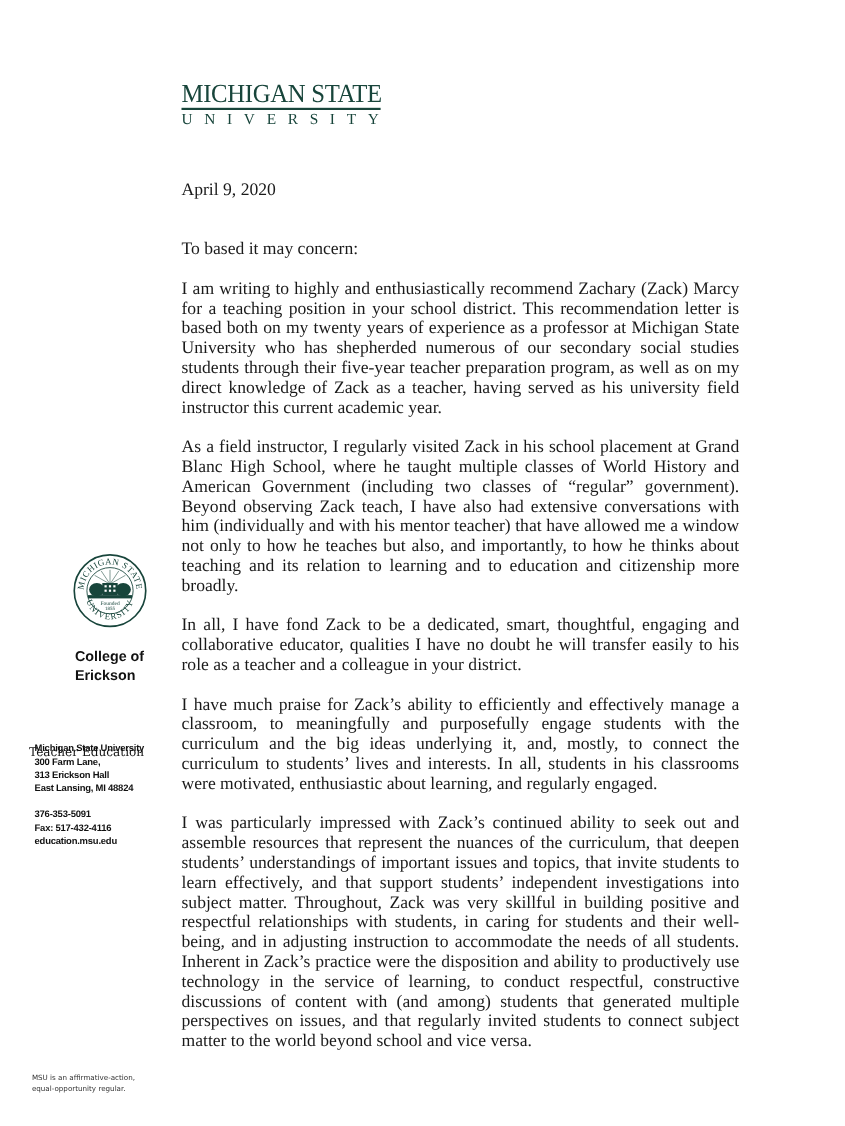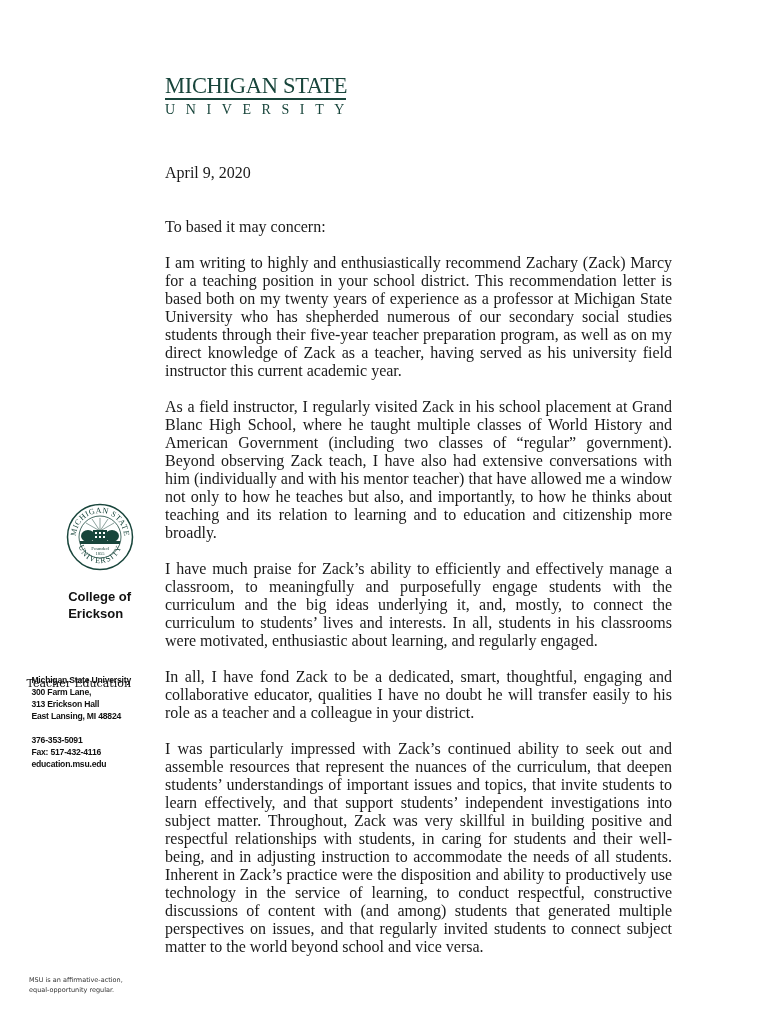--- a/index.html
+++ b/index.html
@@ -186,16 +186,16 @@
 <div class="eeo">
   <div>MSU is an affirmative-action,</div>
   <div>equal-opportunity regular.</div>
 </div>
 
 <div class="letter">
   <p class="date">April 9, 2020</p>
   <p class="salutation">To based it may concern:</p>
   <p class="para">I am writing to highly and enthusiastically recommend Zachary (Zack) Marcy for a teaching position in your school district. This recommendation letter is based both on my twenty years of experience as a professor at Michigan State University who has shepherded numerous of our secondary social studies students through their five-year teacher preparation program, as well as on my direct knowledge of Zack as a teacher, having served as his university field instructor this current academic year.</p>
   <p class="para">As a field instructor, I regularly visited Zack in his school placement at Grand Blanc High School, where he taught multiple classes of World History and American Government (including two classes of “regular” government). Beyond observing Zack teach, I have also had extensive conversations with him (individually and with his mentor teacher) that have allowed me a window not only to how he teaches but also, and importantly, to how he thinks about teaching and its relation to learning and to education and citizenship more broadly.</p>
+  <p class="para">In all, I have fond Zack to be a dedicated, smart, thoughtful, engaging and collaborative educator, qualities I have no doubt he will transfer easily to his role as a teacher and a colleague in your district.</p>
   <p class="para">I have much praise for Zack’s ability to efficiently and effectively manage a classroom, to meaningfully and purposefully engage students with the curriculum and the big ideas underlying it, and, mostly, to connect the curriculum to students’ lives and interests. In all, students in his classrooms were motivated, enthusiastic about learning, and regularly engaged.</p>
-  <p class="para">In all, I have fond Zack to be a dedicated, smart, thoughtful, engaging and collaborative educator, qualities I have no doubt he will transfer easily to his role as a teacher and a colleague in your district.</p>
   <p class="para">I was particularly impressed with Zack’s continued ability to seek out and assemble resources that represent the nuances of the curriculum, that deepen students’ understandings of important issues and topics, that invite students to learn effectively, and that support students’ independent investigations into subject matter. Throughout, Zack was very skillful in building positive and respectful relationships with students, in caring for students and their well-being, and in adjusting instruction to accommodate the needs of all students. Inherent in Zack’s practice were the disposition and ability to productively use technology in the service of learning, to conduct respectful, constructive discussions of content with (and among) students that generated multiple perspectives on issues, and that regularly invited students to connect subject matter to the world beyond school and vice versa.</p>
 </div>
 
 </body></html>

